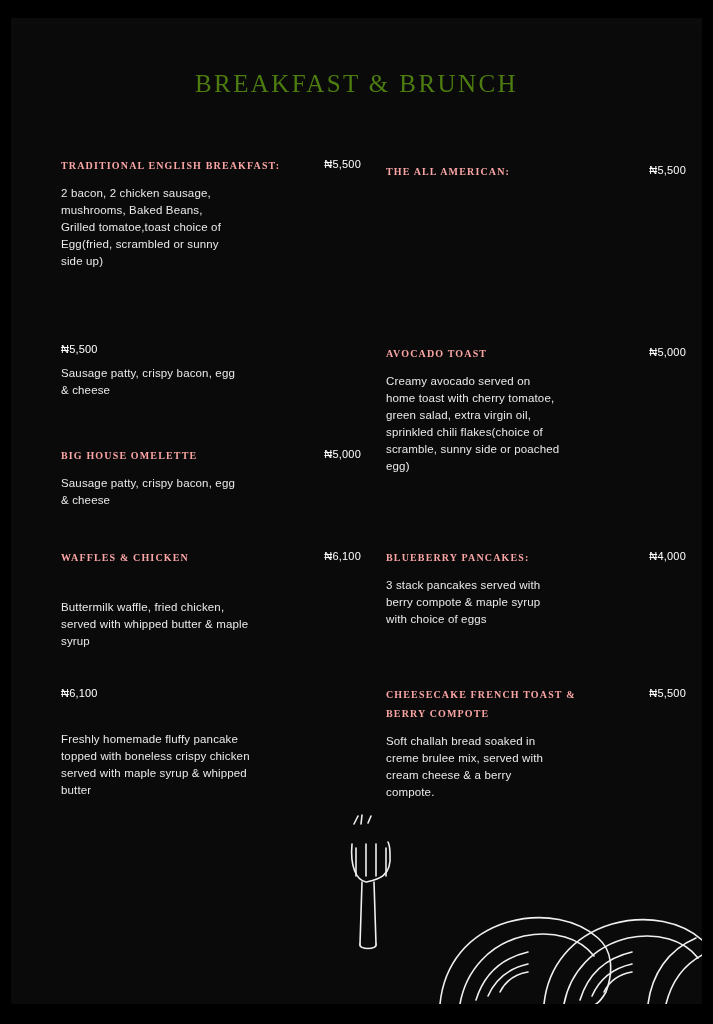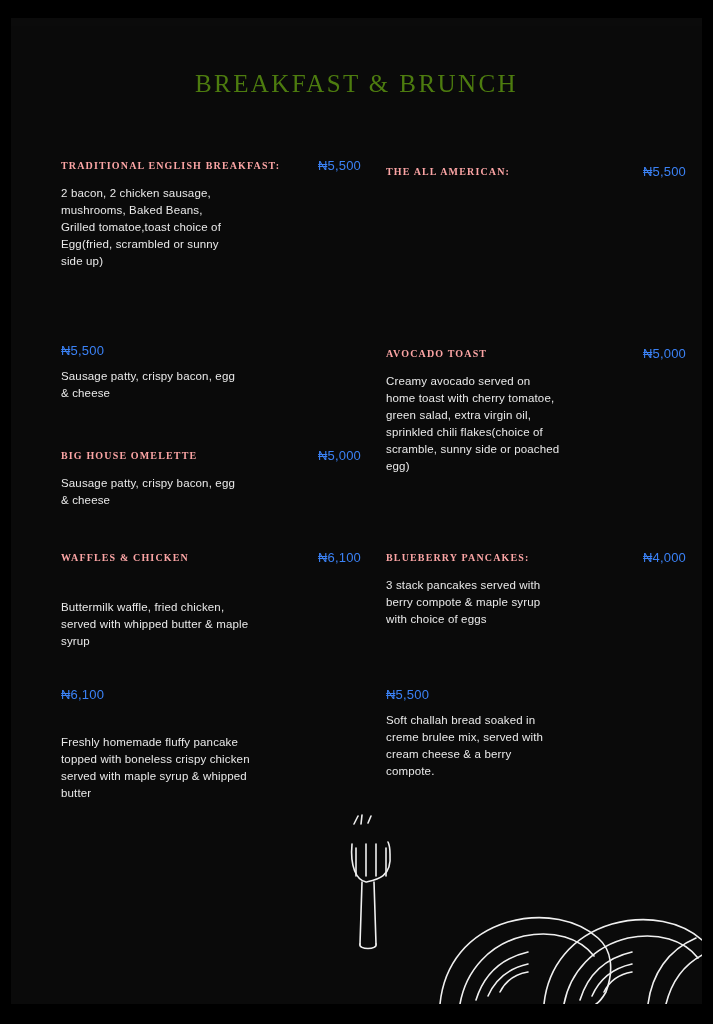--- a/index.html
+++ b/index.html
@@ -90,22 +90,22 @@
     font-family: "Liberation Serif", serif;
     font-size: 10px;
     letter-spacing: 1.15px;
     line-height: 19px;
     color: #fca5a5;
     max-width: 232px;
     font-weight: 700;
   }
   .item-price {
     font-family: "Liberation Sans", sans-serif;
-    font-size: 13px;
-    color: #3b82f6;
+    font-size: 11px;
+    color: #ffffff;
     white-space: nowrap;
     padding-top: 2px;
     letter-spacing: 0.2px;
   }
   .item-desc {
     font-family: "Liberation Sans", sans-serif;
     font-size: 11.5px;
     line-height: 17px;
     color: #e9e9e9;
     margin-top: 10px;
@@ -225,20 +225,21 @@
         <div class="item" style="top:392px;">
           <div class="item-head">
             <div class="item-name">BLUEBERRY PANCAKES:</div>
             <div class="item-price">₦4,000</div>
           </div>
           <div class="item-desc">3 stack pancakes served with berry compote &amp; maple syrup with choice of eggs</div>
         </div>
 
         <div class="item" style="top:529px;">
           <div class="item-head">
+            <div class="item-name">CHEESECAKE FRENCH TOAST &amp; BERRY COMPOTE</div>
             <div class="item-price">₦5,500</div>
           </div>
           <div class="item-desc">Soft challah bread soaked in creme brulee mix, served with cream cheese &amp; a berry compote.</div>
         </div>
 
       </div>
 
     </div>
 
 

